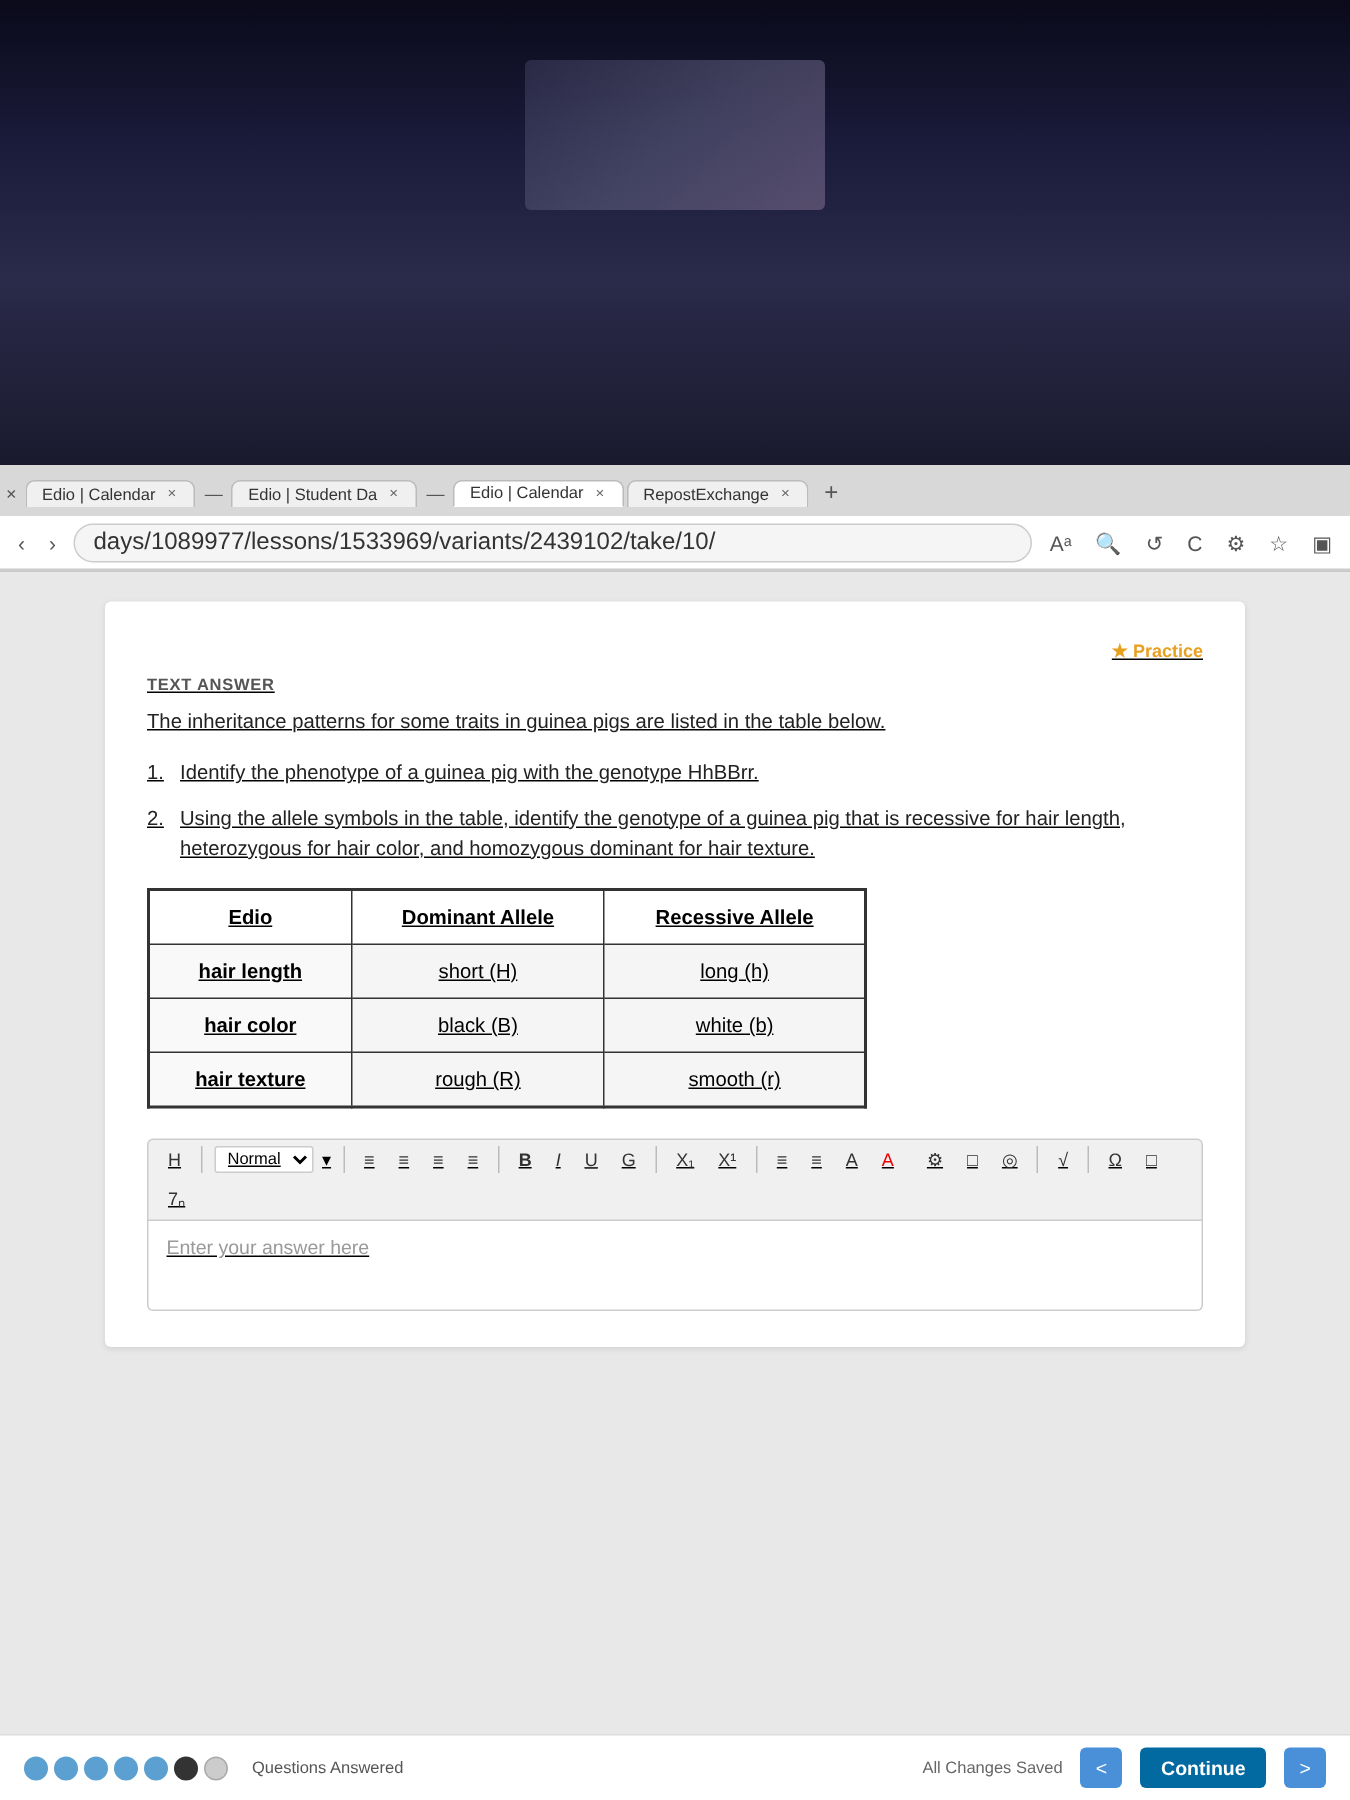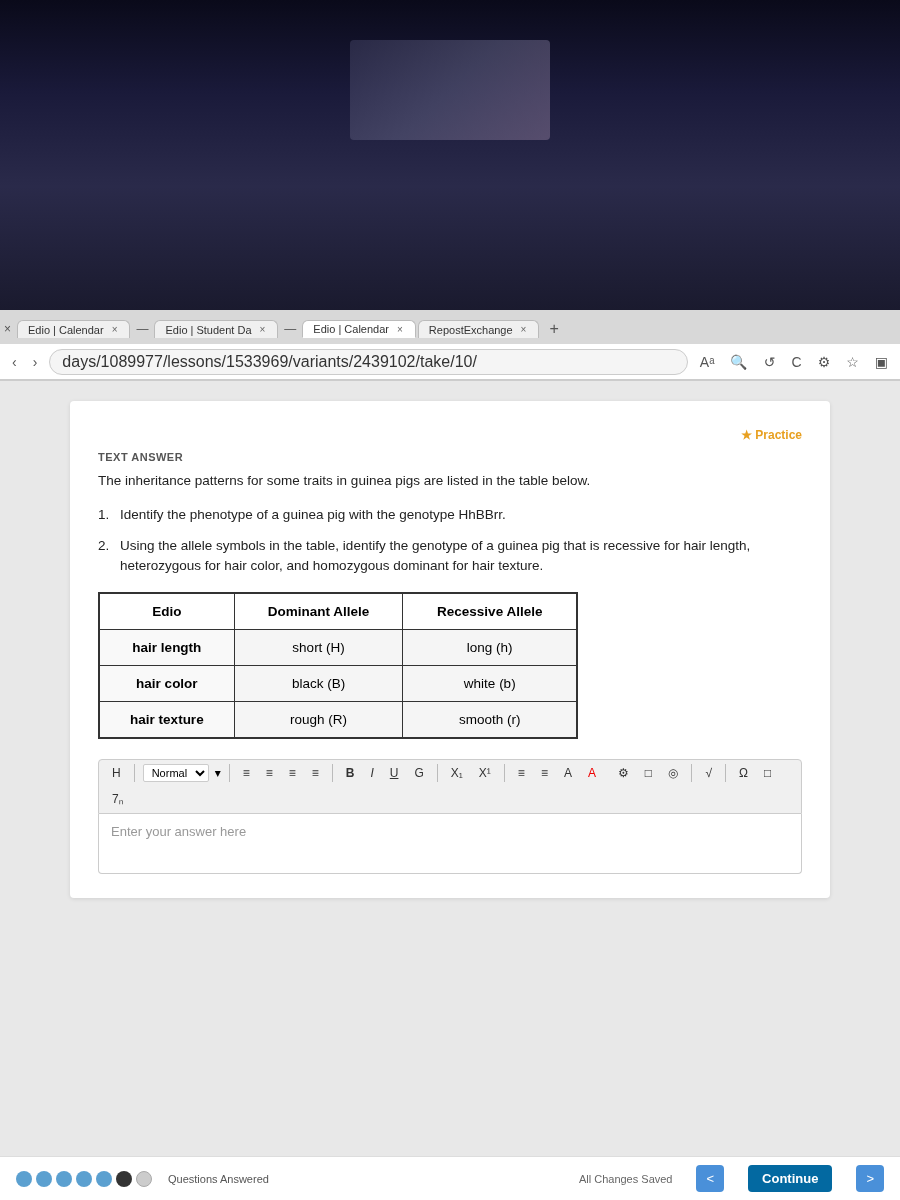--- a/index.html
+++ b/index.html
@@ -124,20 +124,21 @@
       padding: 20px;
     }
 
     .content-card {
       background: #fff;
       border-radius: 4px;
       padding: 24px 28px;
       max-width: 760px;
       margin: 0 auto;
       box-shadow: 0 1px 4px rgba(0,0,0,0.1);
+      text-decoration: underline;
     }
 
     .practice-badge {
       text-align: right;
       margin-bottom: 8px;
     }
     .practice-badge span {
       color: #e8a020;
       font-size: 12px;
       font-weight: bold;
@@ -297,21 +298,21 @@
 
     .questions-answered {
       font-size: 11px;
       color: #555;
       margin-left: 8px;
     }
 
     .bottom-right {
       display: flex;
       align-items: center;
-      gap: 24px;
+      gap: 12px;
     }
 
     .all-changes-saved {
       font-size: 11px;
       color: #666;
     }
 
     .nav-btn {
       background: #0369a1;
       color: white;

